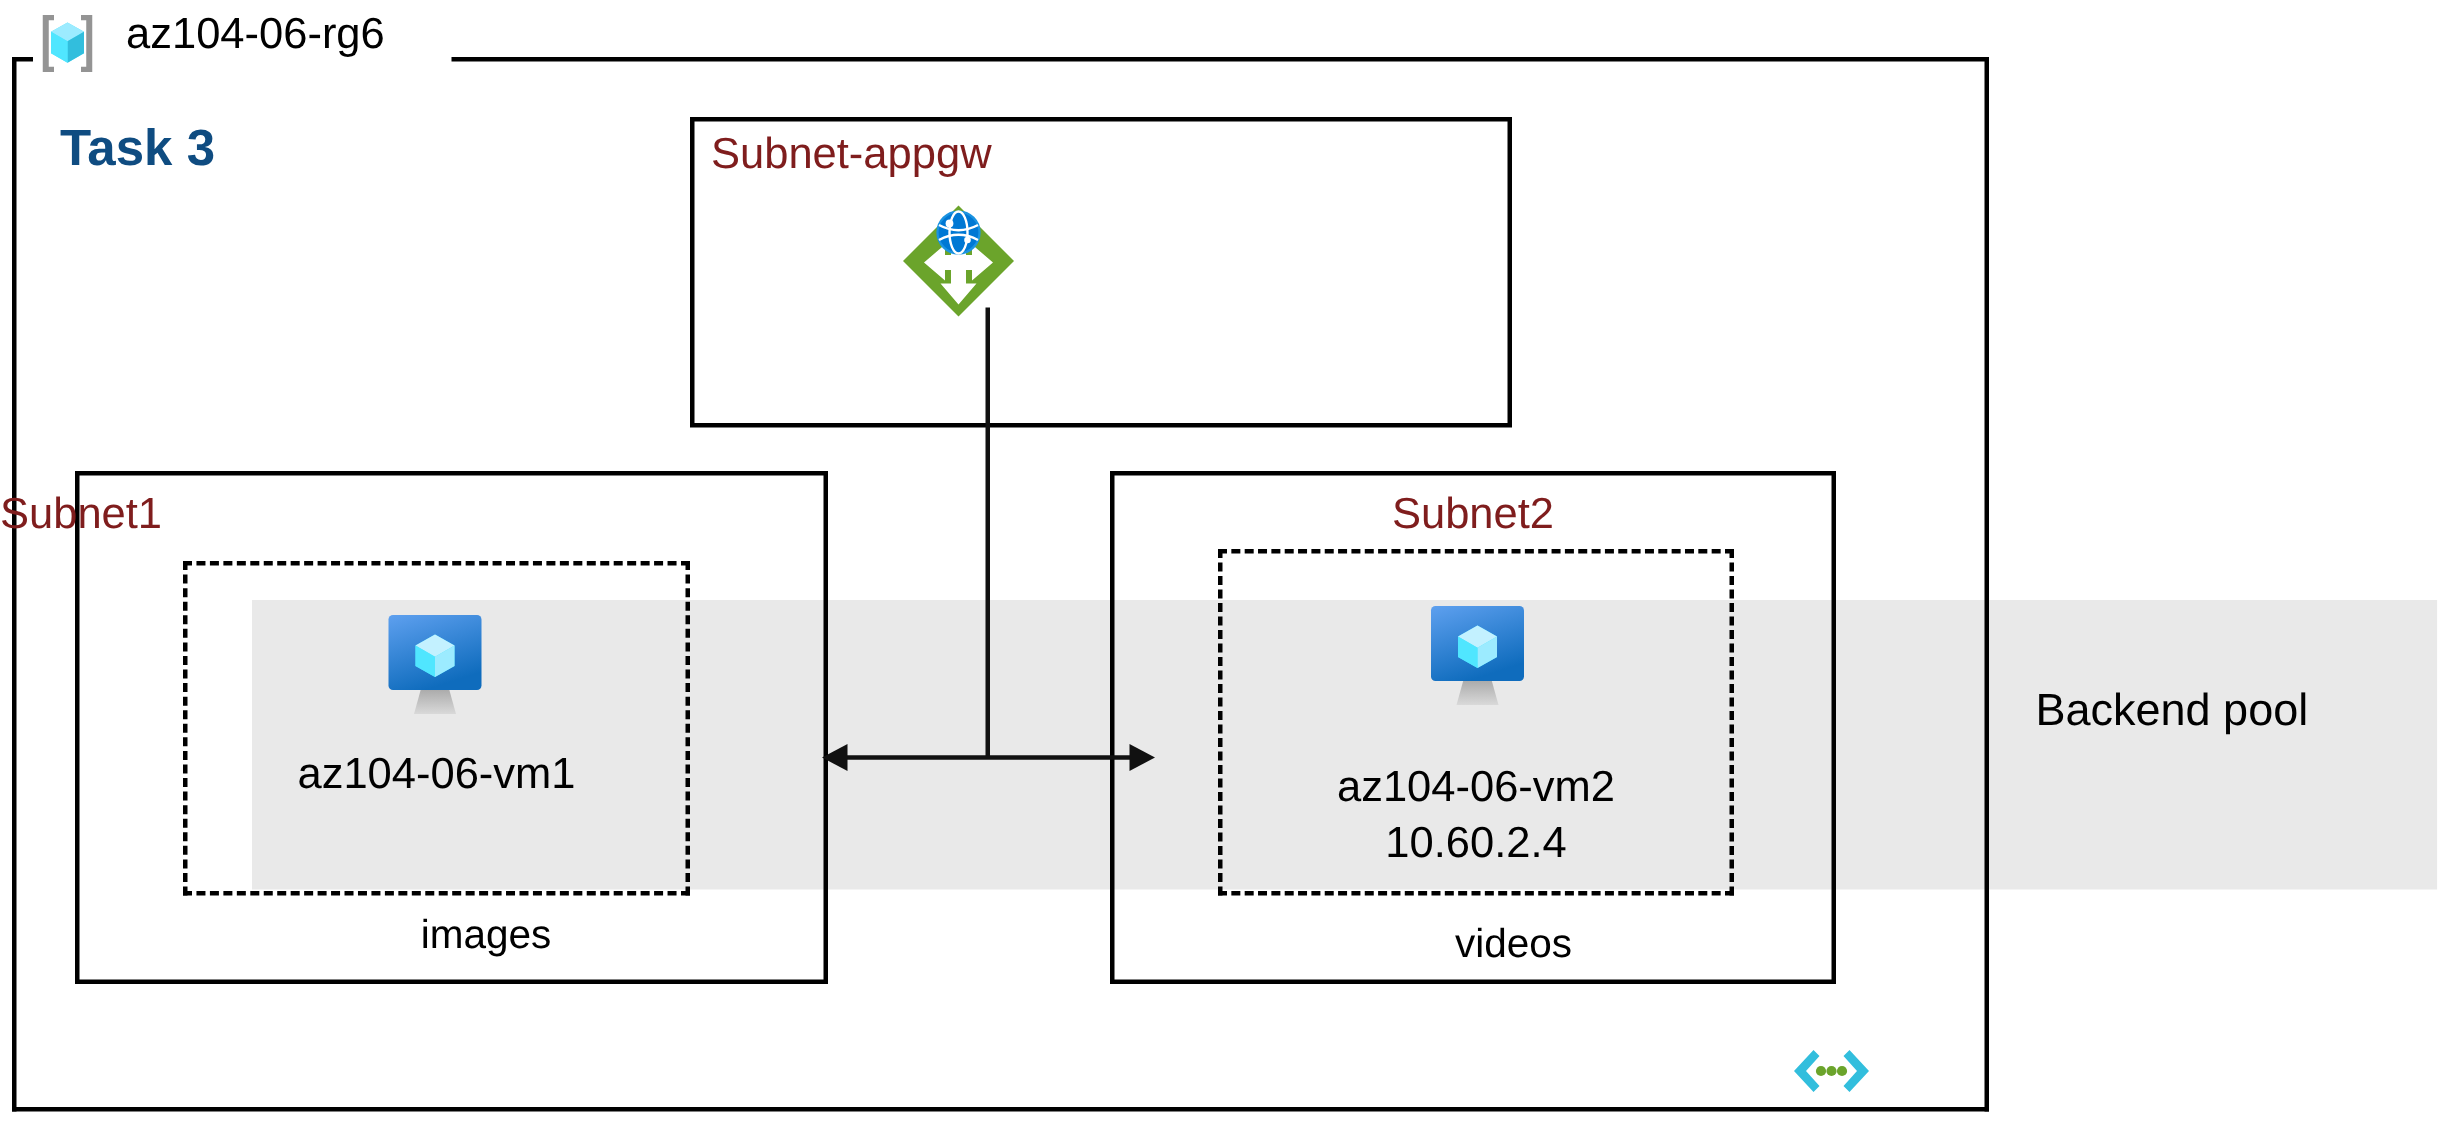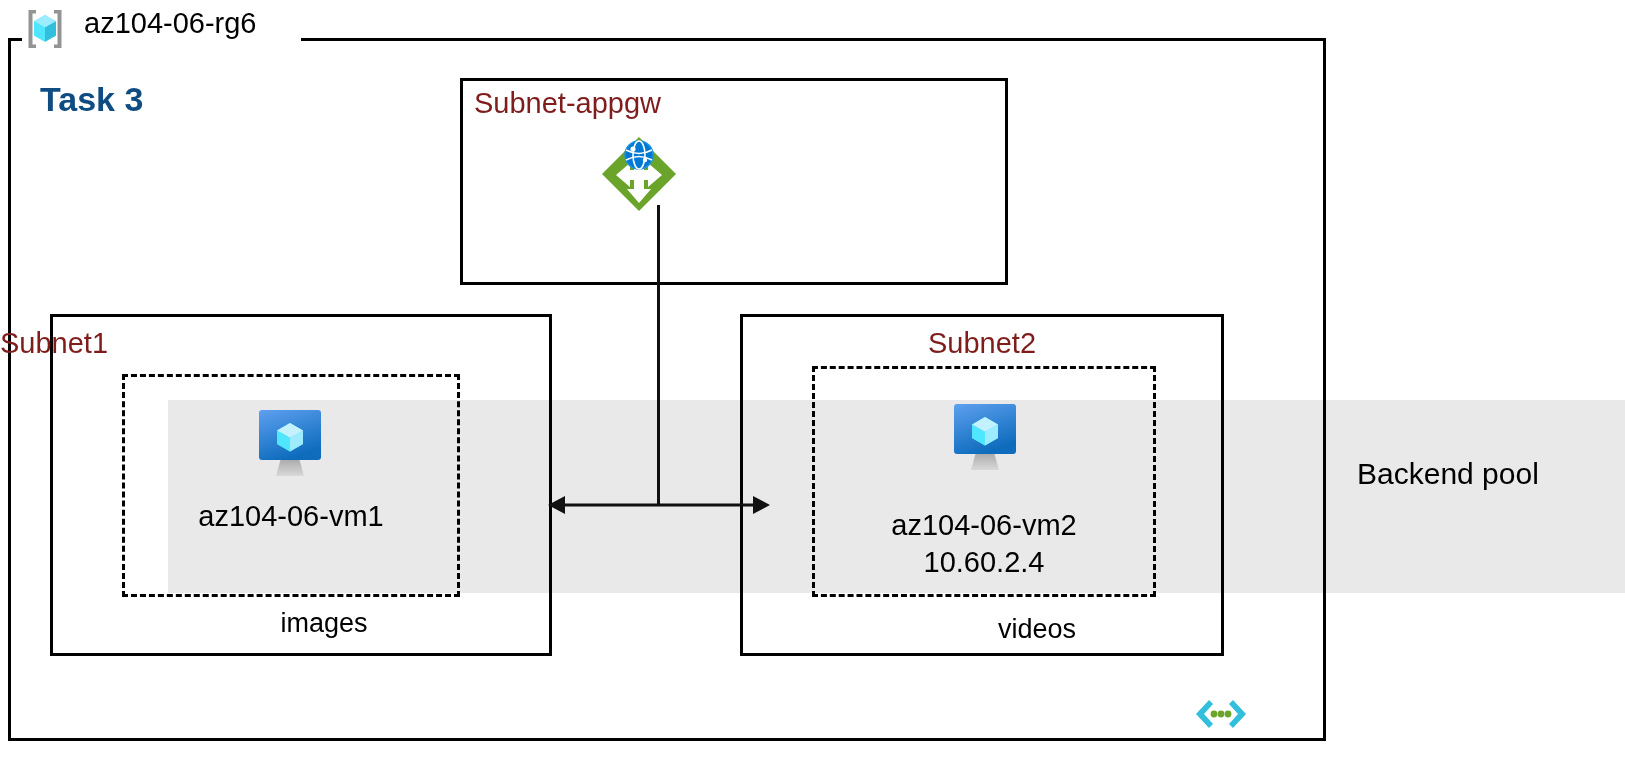--- a/index.html
+++ b/index.html
@@ -170,21 +170,21 @@
 
   .subnet-footer {
     position: absolute;
     font-size: 27px;
     line-height: 33px;
     color: #000;
     text-align: center;
     white-space: nowrap;
   }
   #footer1 { left: 50px; top: 607px; width: 548px; }
-  #footer2 { left: 740px; top: 613px; width: 538px; margin-left: 28px; }
+  #footer2 { left: 740px; top: 613px; width: 538px; }
 
   
   .harrow {
     position: absolute;
     left: 545px; top: 488px;
     width: 228px; height: 34px;
   }
 
   
   .vnet-icon {

